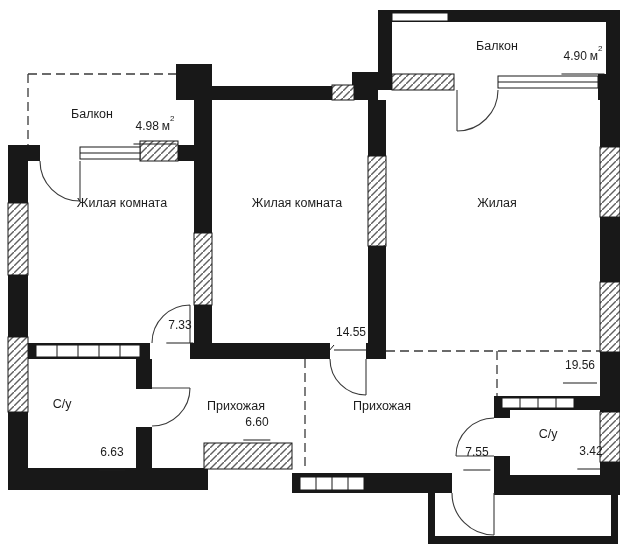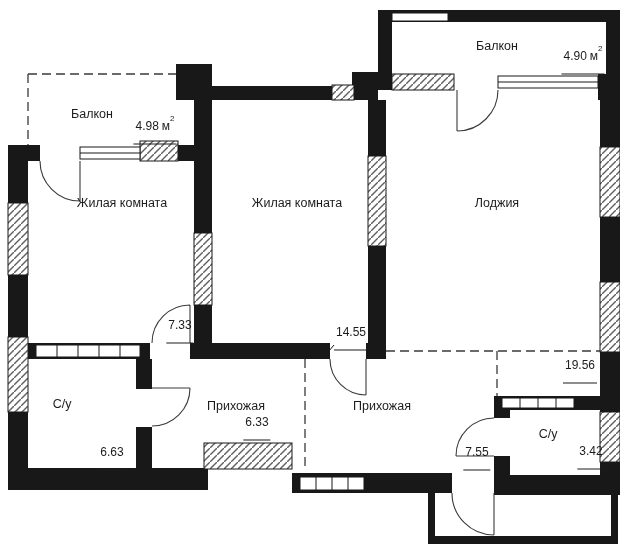--- a/index.html
+++ b/index.html
@@ -151,28 +151,28 @@
 
   <div class="lbl" style="left:92px;top:114px">Балкон</div>
   <div class="lbl area" style="left:155px;top:132px"><span>4.98</span><span class="u">м</span><sup>2</sup></div>
 
   <div class="lbl" style="left:122px;top:203px">Жилая комната</div>
   <div class="lbl area" style="left:180px;top:331px"><span>7.33</span></div>
 
   <div class="lbl" style="left:297px;top:203px">Жилая комната</div>
   <div class="lbl area" style="left:351px;top:338px"><span>14.55</span></div>
 
-  <div class="lbl" style="left:497px;top:203px">Лоджия</div>
+  <div class="lbl" style="left:497px;top:203px">Жилая</div>
   <div class="lbl area" style="left:580px;top:371px"><span>19.56</span></div>
 
   <div class="lbl" style="left:62px;top:404px">С/у</div>
   <div class="lbl area" style="left:112px;top:458px"><span>6.63</span></div>
 
   <div class="lbl" style="left:236px;top:406px">Прихожая</div>
-  <div class="lbl area" style="left:257px;top:428px"><span>6.33</span></div>
+  <div class="lbl area" style="left:257px;top:428px"><span>6.60</span></div>
 
   <div class="lbl" style="left:382px;top:406px">Прихожая</div>
   <div class="lbl area" style="left:477px;top:458px"><span>7.55</span></div>
 
   <div class="lbl" style="left:548px;top:434px">С/у</div>
   <div class="lbl area" style="left:591px;top:457px"><span>3.42</span></div>
 
 </div>
 
 </body></html>

